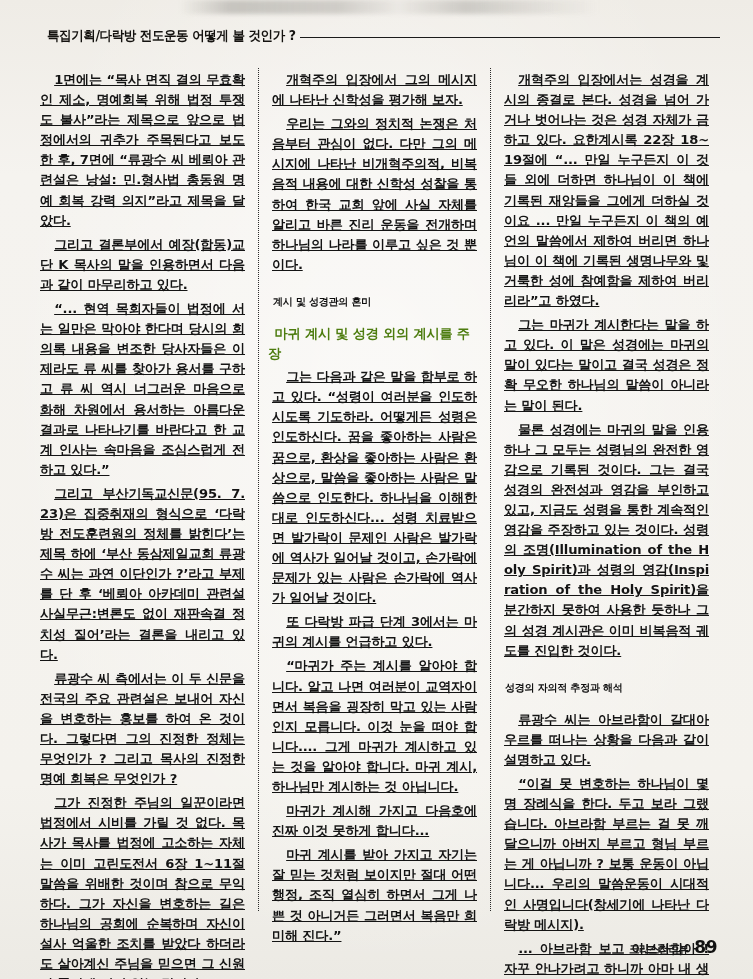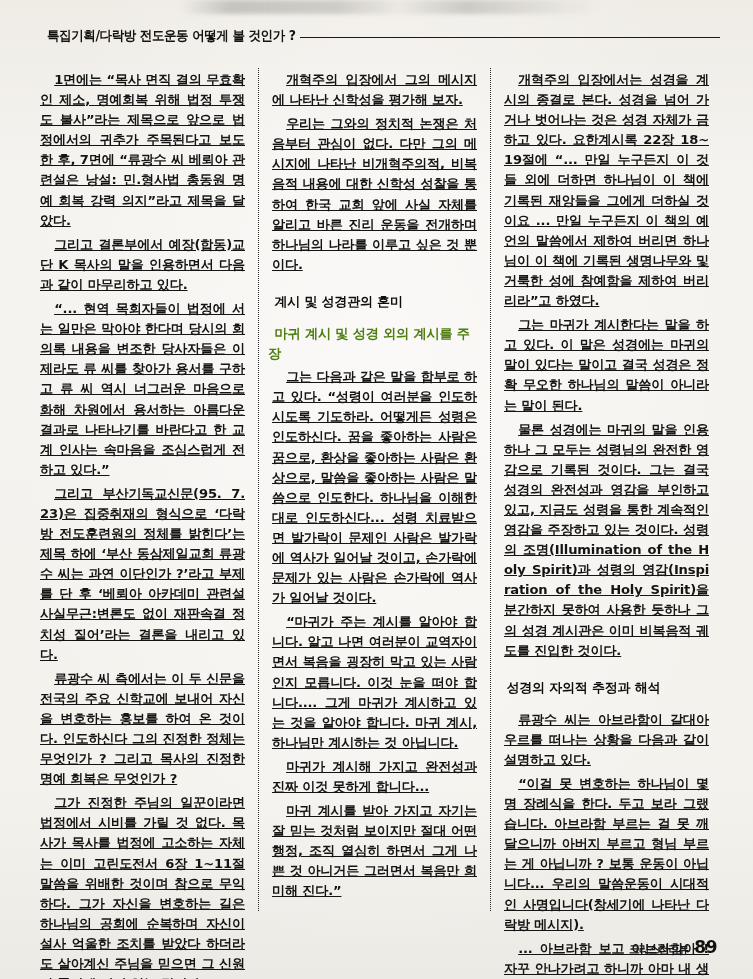--- a/index.html
+++ b/index.html
@@ -104,21 +104,21 @@
     letter-spacing: -0.15px;
     word-break: break-all;
     color: #141414;
     font-weight: bold;
     transform: scaleY(1.0);
     text-decoration: underline;
   }
 
   h2.sec-head {
     margin: 17px 0 13px 0;
-    font-size: 13px;
+    font-size: 10px;
     line-height: 19px;
     font-weight: bold;
     letter-spacing: -0.2px;
     color: #0e0e0e;
     text-indent: 0.5em;
   }
   h3.sub-head {
     margin: 10px 0 2px 0;
     font-size: 13.2px;
     line-height: 19.6px;
@@ -172,35 +172,36 @@
     <div class="runhead-rule"></div>
   </div>
 
   <div class="columns">
 
     <div class="col">
       <p class="para">1면에는 “목사 면직 결의 무효확인 제소, 명예회복 위해 법정 투쟁도 불사”라는 제목으로 앞으로 법정에서의 귀추가 주목된다고 보도한 후, 7면에 “류광수 씨 베뢰아 관련설은 낭설: 민.형사법 총동원 명예 회복 강력 의지”라고 제목을 달았다.</p>
       <p class="para">그리고 결론부에서 예장(합동)교단 K 목사의 말을 인용하면서 다음과 같이 마무리하고 있다.</p>
       <p class="para">“... 현역 목회자들이 법정에 서는 일만은 막아야 한다며 당시의 회의록 내용을 변조한 당사자들은 이제라도 류 씨를 찾아가 용서를 구하고 류 씨 역시 너그러운 마음으로 화해 차원에서 용서하는 아름다운 결과로 나타나기를 바란다고 한 교계 인사는 속마음을 조심스럽게 전하고 있다.”</p>
       <p class="para">그리고 부산기독교신문(95. 7. 23)은 집중취재의 형식으로 ‘다락방 전도훈련원의 정체를 밝힌다’는 제목 하에 ‘부산 동삼제일교회 류광수 씨는 과연 이단인가 ?’라고 부제를 단 후 ‘베뢰아 아카데미 관련설 사실무근:변론도 없이 재판속결 정치성 짙어’라는 결론을 내리고 있다.</p>
-      <p class="para">류광수 씨 측에서는 이 두 신문을 전국의 주요 신학교에 보내어 자신을 변호하는 홍보를 하여 온 것이다. 인도하신다 그의 진정한 정체는 무엇인가 ? 그리고 목사의 진정한 명예 회복은 무엇인가 ?</p>
+      <p class="para">류광수 씨 측에서는 이 두 신문을 전국의 주요 관련설은 보내어 자신을 변호하는 홍보를 하여 온 것이다. 그렇다면 그의 진정한 정체는 무엇인가 ? 그리고 목사의 진정한 명예 회복은 무엇인가 ?</p>
       <p class="para">그가 진정한 주님의 일꾼이라면 법정에서 시비를 가릴 것 없다. 목사가 목사를 법정에 고소하는 자체는 이미 고린도전서 6장 1~11절 말씀을 위배한 것이며 참으로 무익하다. 그가 자신을 변호하는 길은 하나님의 공회에 순복하며 자신이 설사 억울한 조치를 받았다 하더라도 살아계신 주님을 믿으면 그 신원이 풀리게 되어 있는 것이다.</p>
       <p class="para">목사 재심청구서에서 밝히고 있듯이 잘못이 있으면 회개하고 용서를 받을 수 있는 것인데 그는 끝까지 자기의 의를 주장하고 세력을 규합하여 한국 교회를 무시하고 대항하고 있는 것이다.</p>
     </div>
 
     <div class="divider"></div>
 
     <div class="col">
       <p class="para">개혁주의 입장에서 그의 메시지에 나타난 신학성을 평가해 보자.</p>
       <p class="para">우리는 그와의 정치적 논쟁은 처음부터 관심이 없다. 다만 그의 메시지에 나타난 비개혁주의적, 비복음적 내용에 대한 신학성 성찰을 통하여 한국 교회 앞에 사실 자체를 알리고 바른 진리 운동을 전개하며 하나님의 나라를 이루고 싶은 것 뿐이다.</p>
       <h2 class="sec-head">계시 및 성경관의 혼미</h2>
       <h3 class="sub-head">마귀 계시 및 성경 외의 계시를 주장</h3>
       <p class="para">그는 다음과 같은 말을 합부로 하고 있다. “성령이 여러분을 인도하시도록 기도하라. 어떻게든 성령은 인도하신다. 꿈을 좋아하는 사람은 꿈으로, 환상을 좋아하는 사람은 환상으로, 말씀을 좋아하는 사람은 말씀으로 인도한다. 하나님을 이해한대로 인도하신다... 성령 치료받으면 발가락이 문제인 사람은 발가락에 역사가 일어날 것이고, 손가락에 문제가 있는 사람은 손가락에 역사가 일어날 것이다.</p>
+      <p class="para">또 다락방 파급 단계 3에서는 마귀의 계시를 언급하고 있다.</p>
       <p class="para">“마귀가 주는 계시를 알아야 합니다. 알고 나면 여러분이 교역자이면서 복음을 굉장히 막고 있는 사람인지 모릅니다. 이것 눈을 떠야 합니다.... 그게 마귀가 계시하고 있는 것을 알아야 합니다. 마귀 계시, 하나님만 계시하는 것 아닙니다.</p>
-      <p class="para">마귀가 계시해 가지고 완전성과 진짜 이것 못하게 합니다...</p>
+      <p class="para">마귀가 계시해 가지고 다음호에 진짜 이것 못하게 합니다...</p>
       <p class="para">마귀 계시를 받아 가지고 자기는 잘 믿는 것처럼 보이지만 절대 어떤 행정, 조직 열심히 하면서 그게 나쁜 것 아니거든 그러면서 복음만 희미해 진다.”</p>
 
     </div>
 
     <div class="divider"></div>
 
     <div class="col">
       <p class="para">개혁주의 입장에서는 성경을 계시의 종결로 본다. 성경을 넘어 가거나 벗어나는 것은 성경 자체가 금하고 있다. 요한계시록 22장 18~19절에 “... 만일 누구든지 이 것들 외에 더하면 하나님이 이 책에 기록된 재앙들을 그에게 더하실 것이요 ... 만일 누구든지 이 책의 예언의 말씀에서 제하여 버리면 하나님이 이 책에 기록된 생명나무와 및 거룩한 성에 참예함을 제하여 버리리라”고 하였다.</p>
       <p class="para">그는 마귀가 계시한다는 말을 하고 있다. 이 말은 성경에는 마귀의 말이 있다는 말이고 결국 성경은 정확 무오한 하나님의 말씀이 아니라는 말이 된다.</p>
       <p class="para">물론 성경에는 마귀의 말을 인용하나 그 모두는 성령님의 완전한 영감으로 기록된 것이다. 그는 결국 성경의 완전성과 영감을 부인하고 있고, 지금도 성령을 통한 계속적인 영감을 주장하고 있는 것이다. 성령의 조명(Illumination of the Holy Spirit)과 성령의 영감(Inspiration of the Holy Spirit)을 분간하지 못하여 사용한 듯하나 그의 성경 계시관은 이미 비복음적 궤도를 진입한 것이다.</p>

